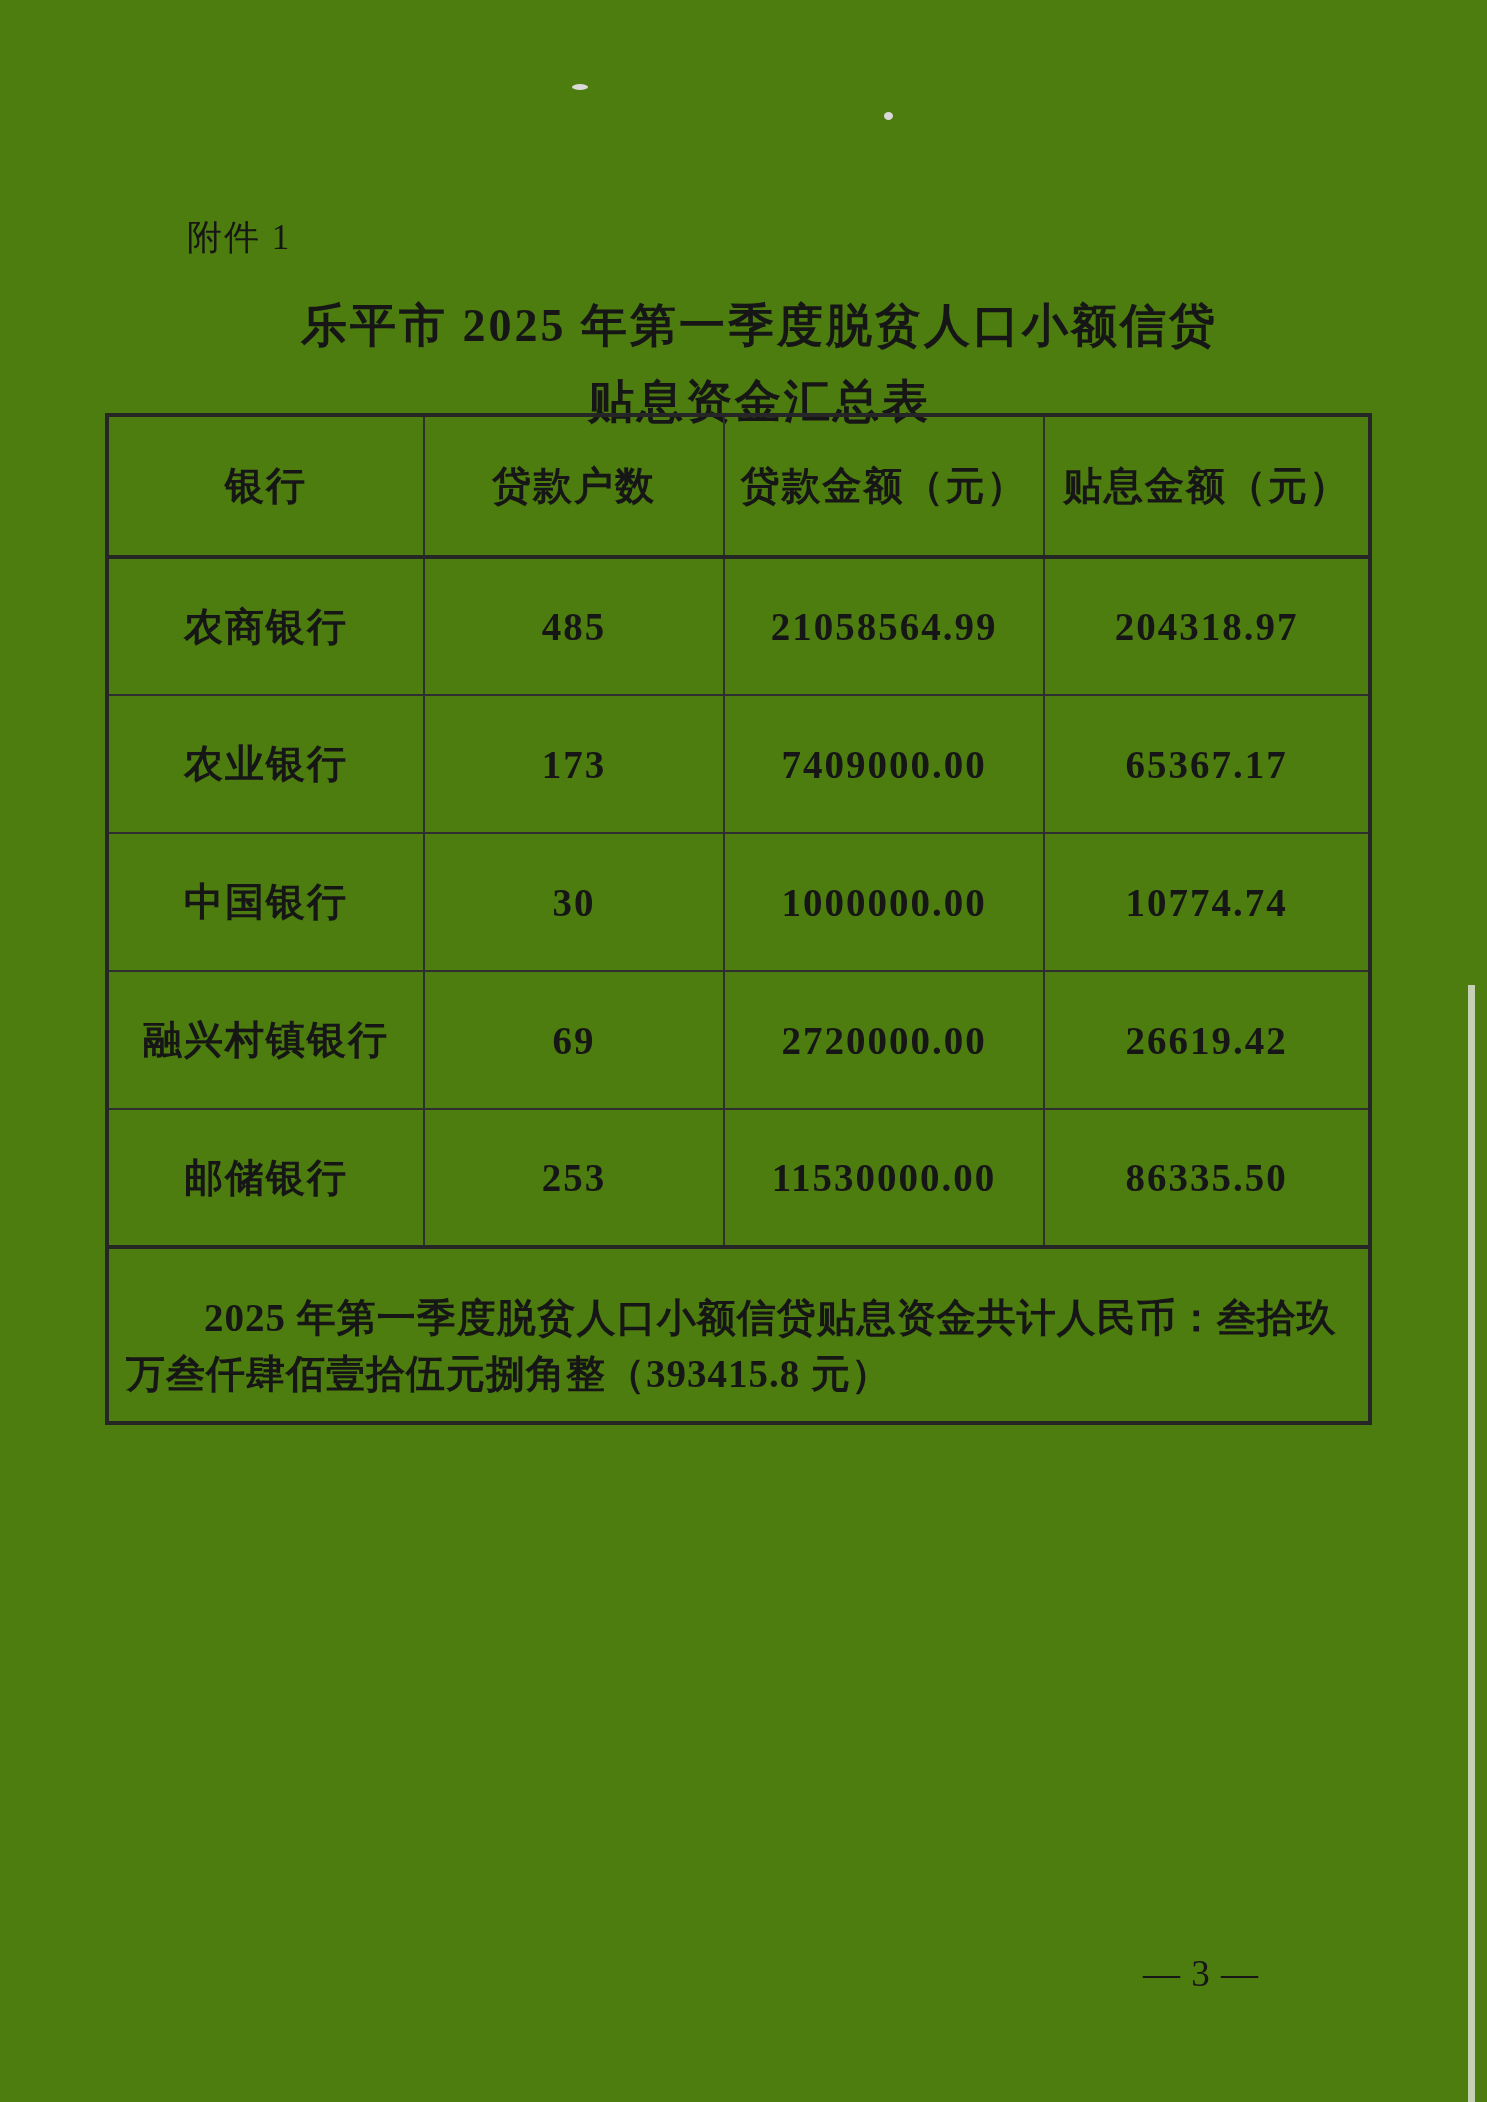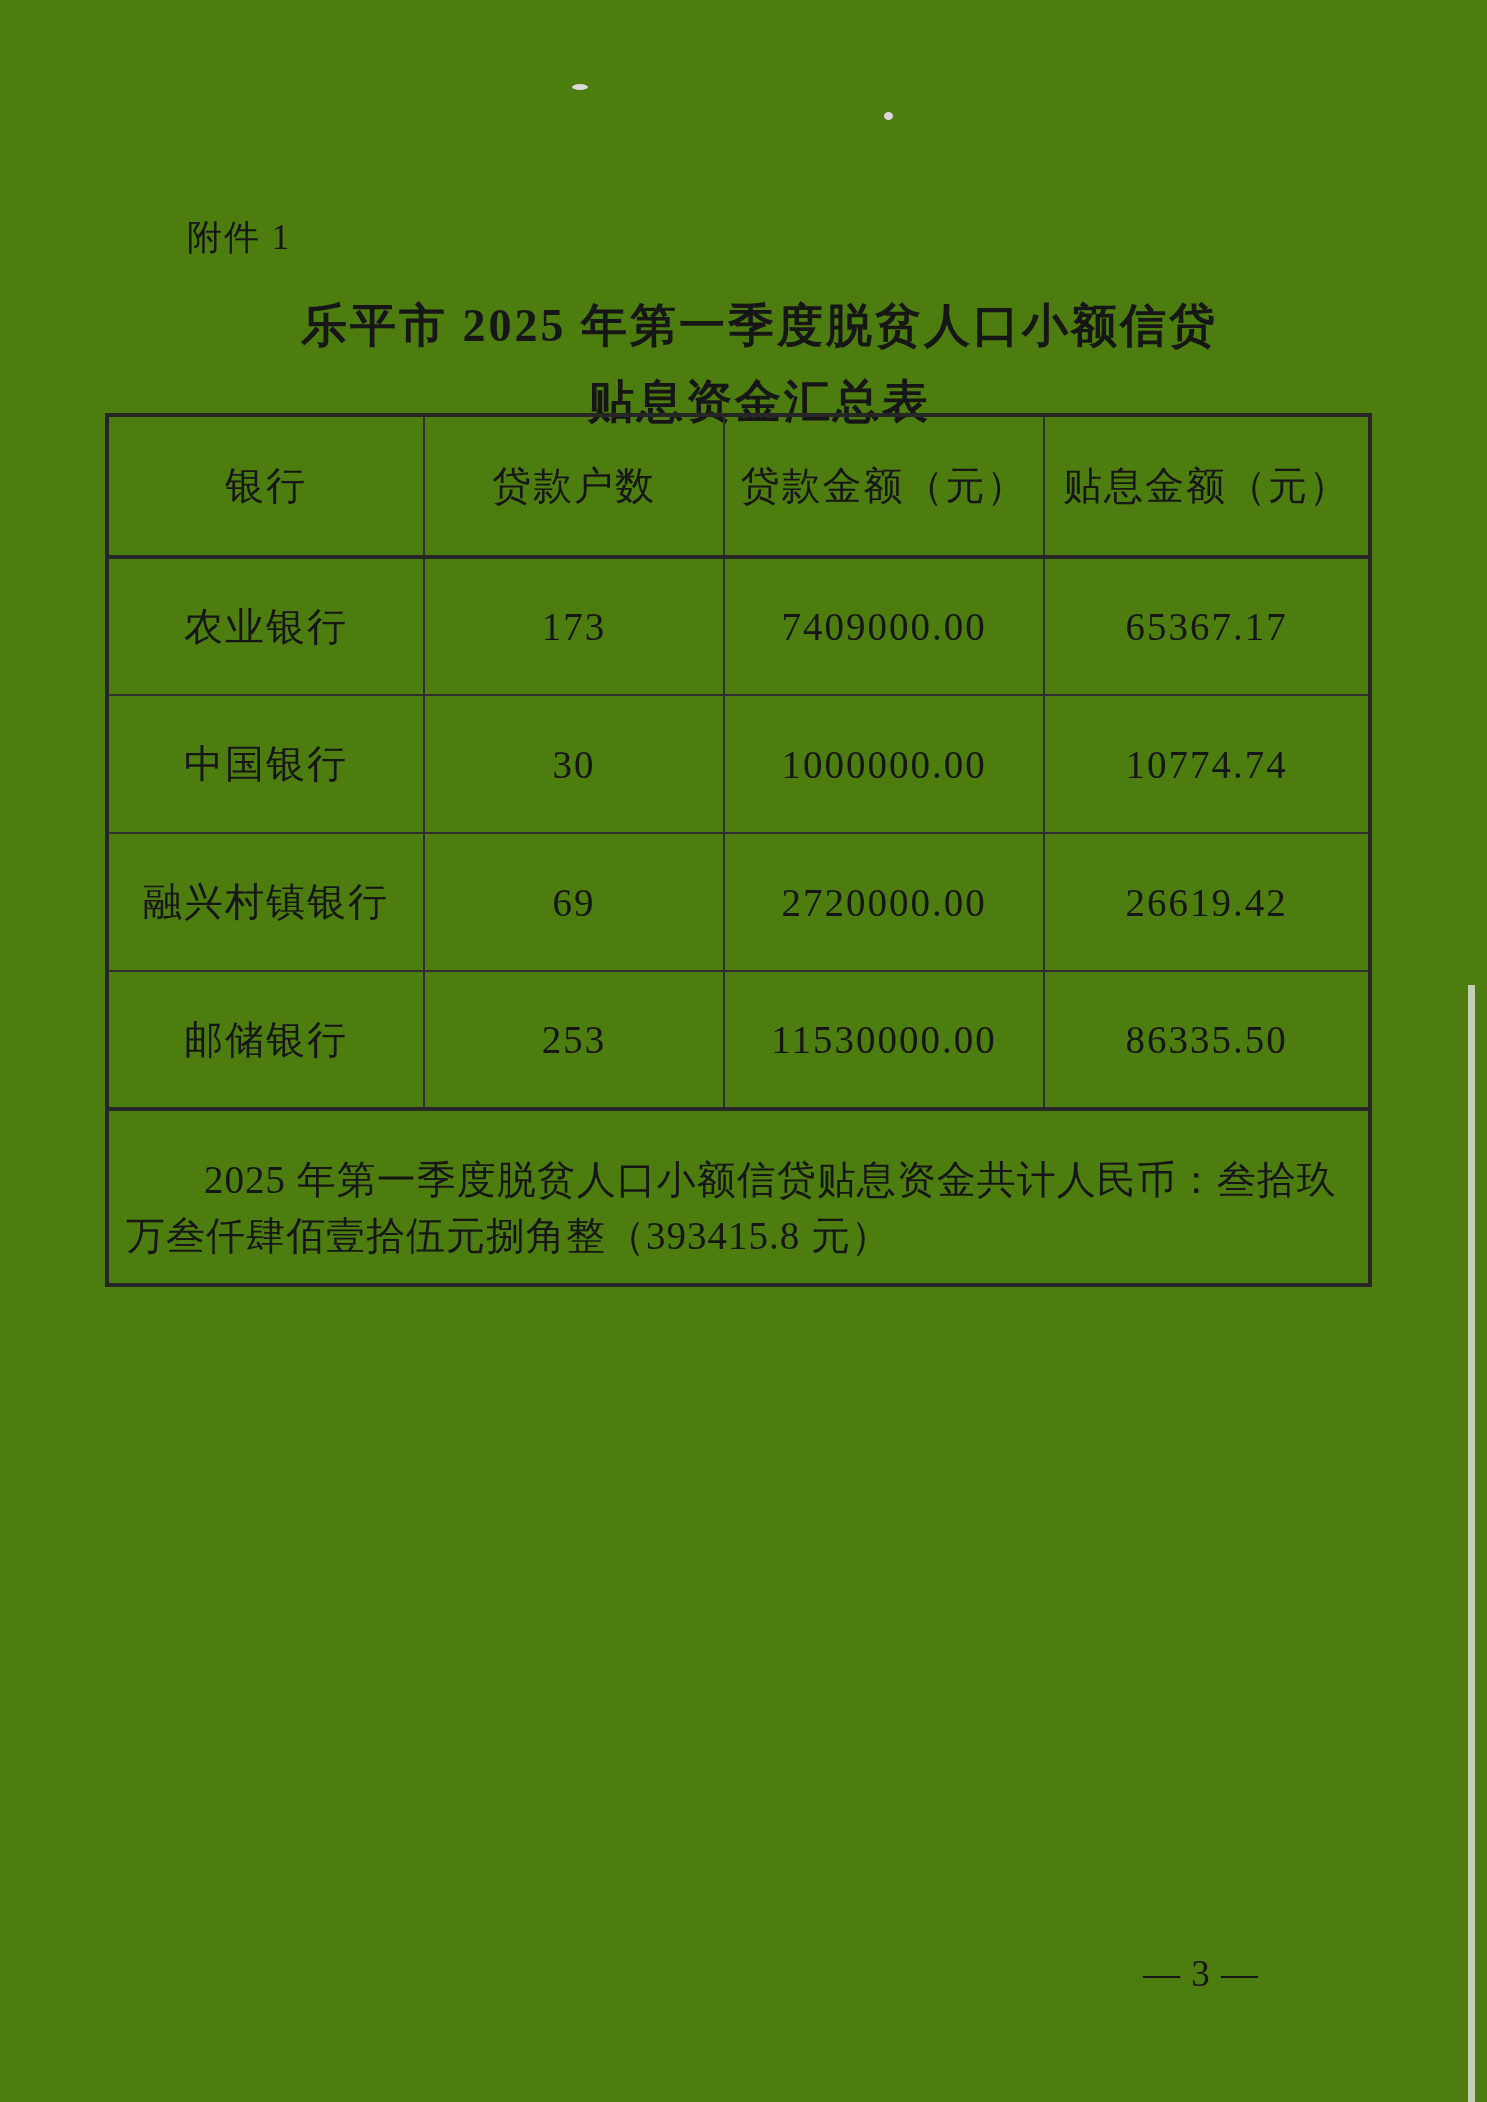--- a/index.html
+++ b/index.html
@@ -41,21 +41,21 @@
     border-collapse:collapse;
     table-layout:fixed;
     border:4px solid #262626;
   }
   table.summary th,
   table.summary td{
     border:2px solid #2f2f2f;
     text-align:center;
     vertical-align:middle;
     font-size:39px;
-    font-weight:400;
+    font-weight:700;
     letter-spacing:2px;
     padding:0;
   }
   table.summary thead tr{height:142px;}
   table.summary thead th{border-bottom:4px solid #262626;}
   table.summary tbody tr{height:138px;}
   table.summary tr.note-row{height:176px;}
   table.summary tr.note-row td{
     border-top:4px solid #262626;
     text-align:left;
@@ -112,20 +112,26 @@
     <thead>
       <tr>
         <th>银行</th>
         <th>贷款户数</th>
         <th>贷款金额（元）</th>
         <th>贴息金额（元）</th>
       </tr>
     </thead>
     <tbody>
       <tr>
+        <td>农商银行</td>
+        <td>485</td>
+        <td>21058564.99</td>
+        <td>204318.97</td>
+      </tr>
+      <tr>
         <td>农业银行</td>
         <td>173</td>
         <td>7409000.00</td>
         <td>65367.17</td>
       </tr>
       <tr>
         <td>中国银行</td>
         <td>30</td>
         <td>1000000.00</td>
         <td>10774.74</td>

